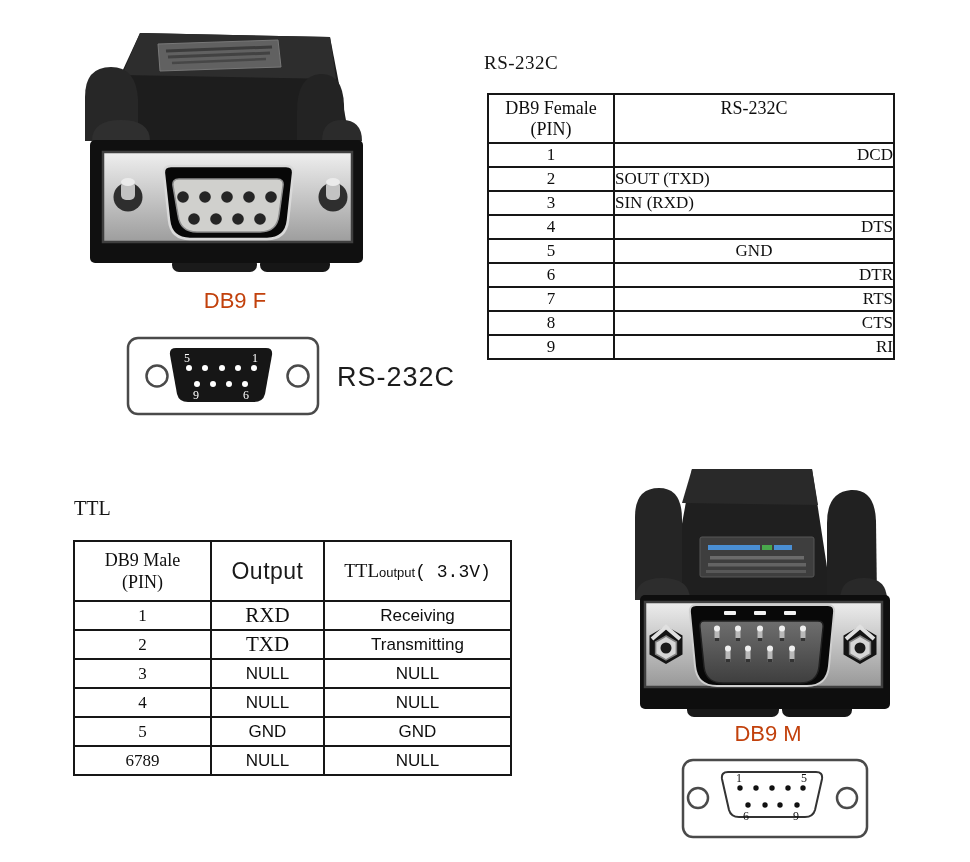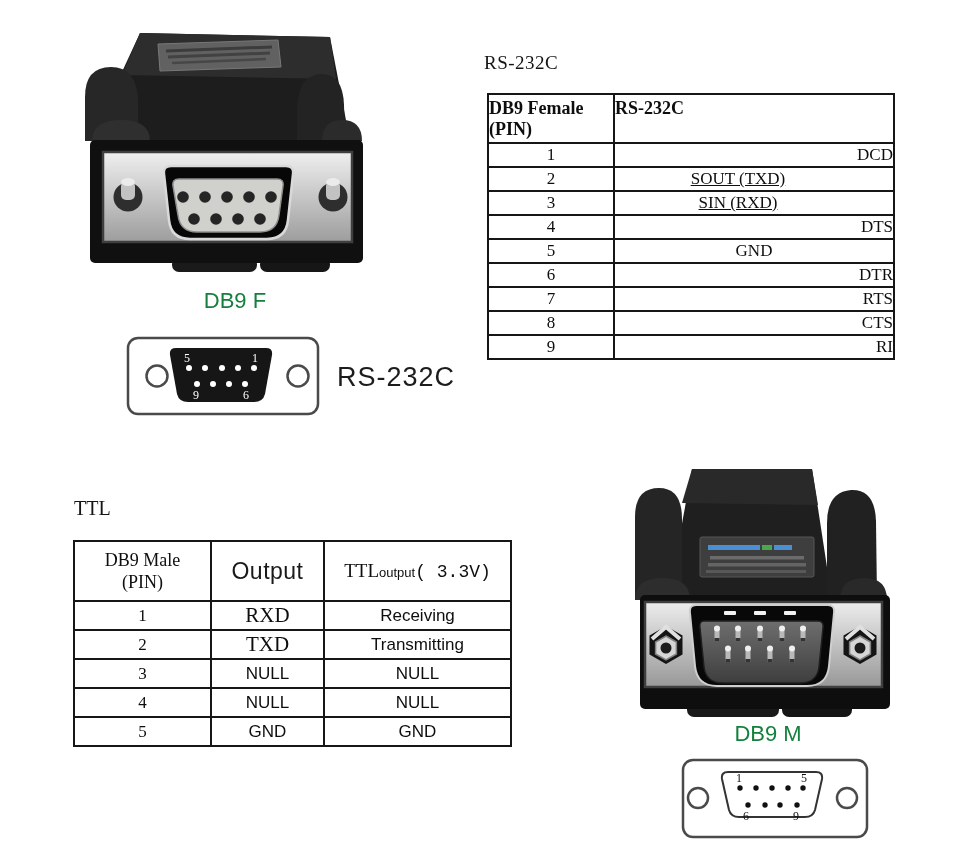--- a/index.html
+++ b/index.html
@@ -6,38 +6,38 @@
   #canvas{position:relative;width:970px;height:862px;background:#ffffff;overflow:hidden;
           font-family:"Liberation Sans",sans-serif;color:#111;}
   .abs{position:absolute;}
 
   
   .serif-title{font-family:"Liberation Serif",serif;color:#151515;}
   #rs-title{left:484px;top:52px;font-size:19px;letter-spacing:.5px;}
   #ttl-title{left:74px;top:497px;font-size:20px;}
 
   
-  .photo-caption{font-size:22px;color:#15803d;text-align:center;width:170px;}
+  .photo-caption{font-size:22px;color:#c2410c;text-align:center;width:170px;}
   #db9f-caption{left:150px;top:288px;}
   #db9m-caption{left:683px;top:721px;}
   .diagram-label{font-size:27px;color:#1c1c1c;letter-spacing:1px;}
   #female-pinout-label{left:337px;top:362px;font-weight:500;}
   #male-pinout-label{left:534px;top:779px;font-weight:600;}
 
   
   table.tbl{border-collapse:collapse;table-layout:fixed;background:#fff;}
   table.tbl th,table.tbl td{border:2px solid #161616;overflow:hidden;padding:0;}
 
   #rs-table{left:487px;top:93px;width:406px;font-family:"Liberation Serif",serif;
             font-size:17px;color:#0e0e0e;}
-  #rs-table th{height:44px;vertical-align:top;padding-top:3px;font-weight:700;font-size:18px;
-               text-align:left;line-height:21px;}
+  #rs-table th{height:44px;vertical-align:top;padding-top:3px;font-weight:400;font-size:18px;
+               text-align:center;line-height:21px;}
   #rs-table td{height:22px;text-align:center;}
   #rs-table td.al-left{text-align:right;padding-left:55px;}
-  #rs-table td.al-right{text-align:center;padding-right:32px;text-decoration:underline;}
+  #rs-table td.al-right{text-align:left;padding-right:32px;}
   #rs-table td.al-center{text-align:center;}
 
   #ttl-table{left:73px;top:540px;font-size:17px;color:#0e0e0e;}
   #ttl-table th{height:58px;text-align:center;font-weight:400;}
   #ttl-table th.h-serif{font-family:"Liberation Serif",serif;font-size:18px;line-height:22px;text-align:center;}
   #ttl-table th.h-output{font-size:23px;letter-spacing:.5px;color:#1a1a1a;}
   #ttl-table td{height:27px;text-align:center;}
   #ttl-table td.pin-cell{font-family:"Liberation Serif",serif;font-size:17px;}
   #ttl-table tr:nth-child(-n+2) td.out-cell{font-family:"Liberation Serif",serif;font-size:21px;}
   .h3-ttl{font-family:"Liberation Serif",serif;font-size:19px;}
@@ -227,20 +227,25 @@
         </tr>
         <tr>
           <td class="pin-cell">4</td>
           <td class="out-cell">NULL</td>
           <td class="ttl-cell">NULL</td>
         </tr>
         <tr>
           <td class="pin-cell">5</td>
           <td class="out-cell">GND</td>
           <td class="ttl-cell">GND</td>
+        </tr>
+        <tr>
+          <td class="pin-cell">6789</td>
+          <td class="out-cell">NULL</td>
+          <td class="ttl-cell">NULL</td>
         </tr>
       </tbody>
   </table>
 
   <svg class="abs" style="left:620px;top:455px" width="280" height="292" viewBox="0 0 280 292">
     <defs>
       <linearGradient id="plateGradM" x1="0" y1="0" x2="0" y2="1">
         <stop offset="0" stop-color="#ededed"></stop>
           <stop offset="0.5" stop-color="#c2c2c2"></stop>
         <stop offset="1" stop-color="#989898"></stop>

